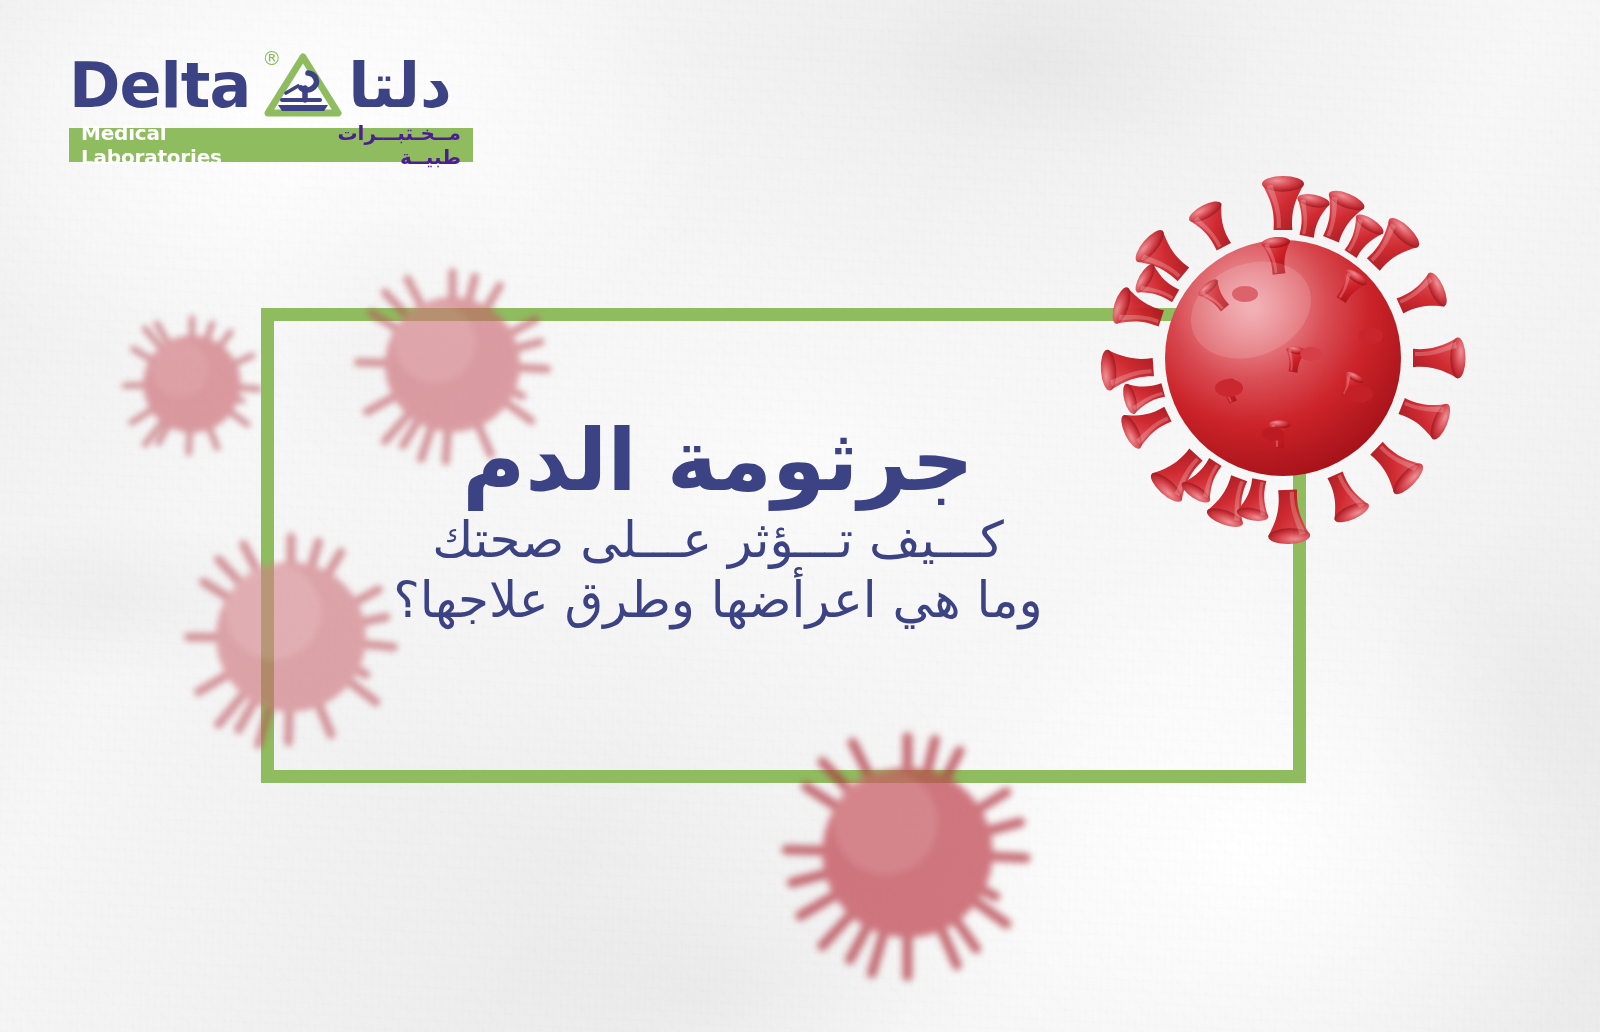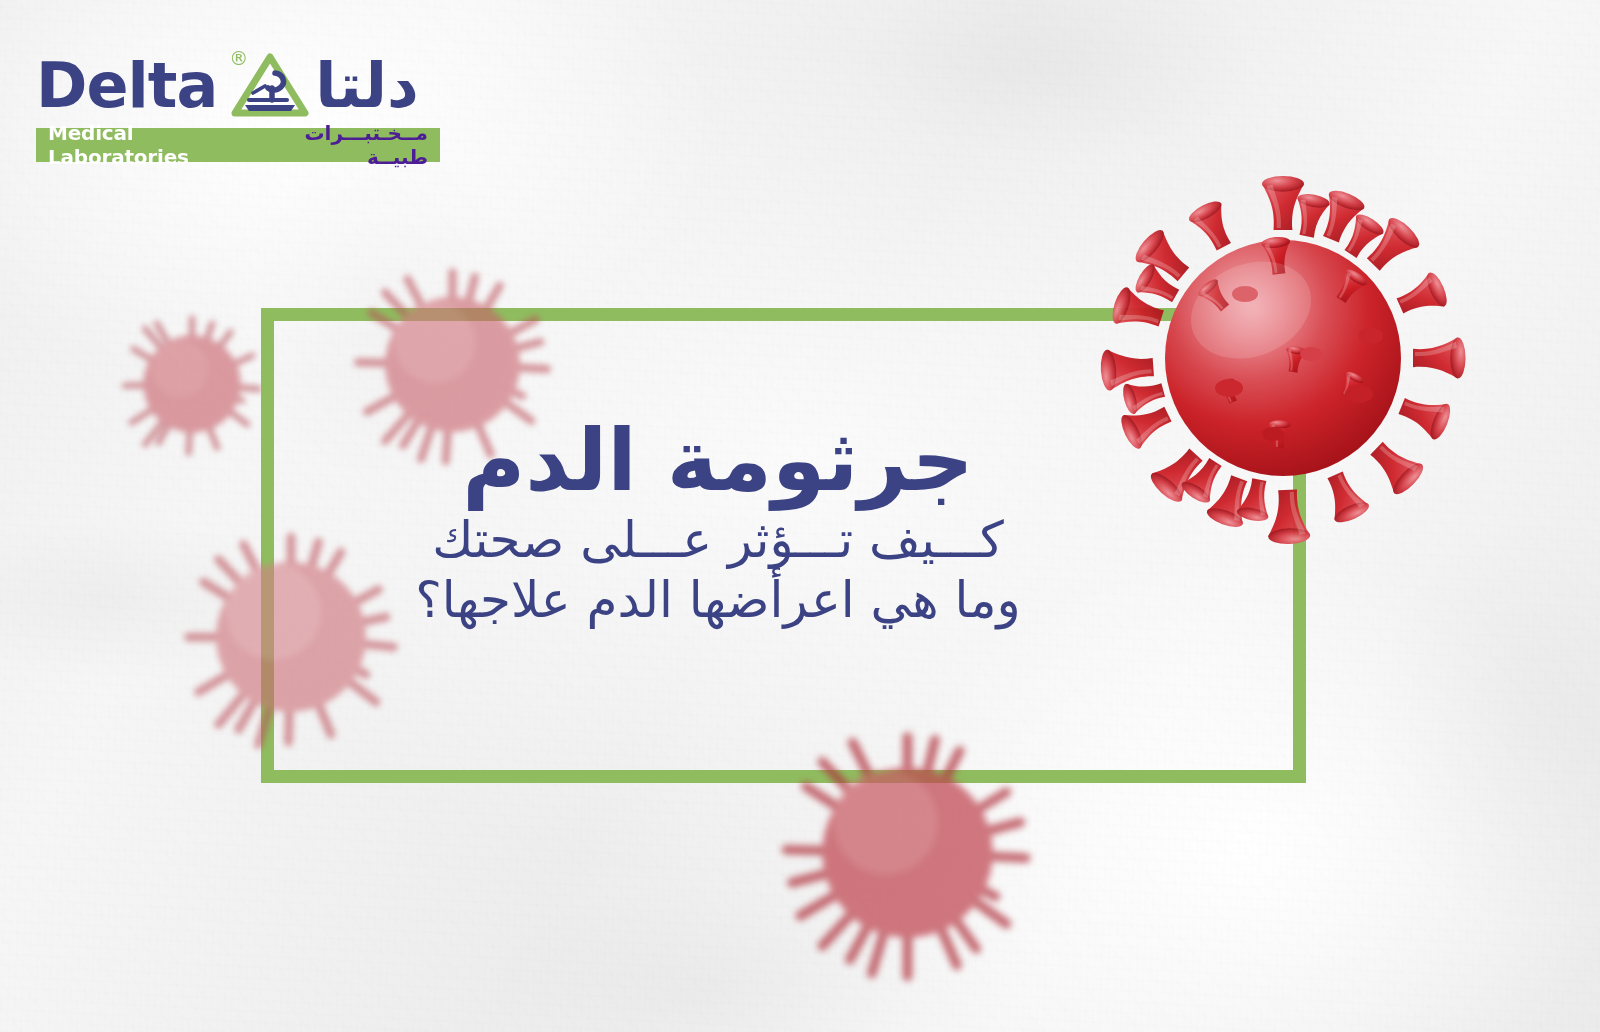--- a/index.html
+++ b/index.html
@@ -31,21 +31,21 @@
     position:absolute;inset:0;pointer-events:none;
     background:
       radial-gradient(ellipse 260px 120px at 7% 58%, rgba(0,0,0,.030) 0%, rgba(0,0,0,0) 70%),
       radial-gradient(ellipse 320px 160px at 44% 96%, rgba(0,0,0,.028) 0%, rgba(0,0,0,0) 70%),
       radial-gradient(ellipse 240px 300px at 96% 70%, rgba(0,0,0,.025) 0%, rgba(0,0,0,0) 72%),
       radial-gradient(ellipse 300px 140px at 66% 6%, rgba(0,0,0,.022) 0%, rgba(0,0,0,0) 70%),
       radial-gradient(ellipse 200px 260px at 24% 30%, rgba(0,0,0,.018) 0%, rgba(0,0,0,0) 72%);
   }
 
   
-  .logo{position:absolute;left:36px;top:50px;width:420px;}
+  .logo{position:absolute;left:69px;top:50px;width:420px;}
   .logo-top{display:flex;align-items:center;height:72px;}
   .logo-wordmark{
     font-family:"DejaVu Sans","Liberation Sans",sans-serif;
     font-weight:bold;font-size:62px;line-height:62px;
     color:#3c4384;letter-spacing:-1px;
   }
   .logo-mark{position:relative;width:78px;height:66px;margin:0 6px 0 14px;}
   .logo-mark svg{display:block;}
   .logo-reg{
     position:absolute;left:-2px;top:-4px;
@@ -337,16 +337,16 @@
 
     <div class="logo-bar">
       <span class="logo-bar-en">Medical Laboratories</span>
       <span class="logo-bar-ar">مــخـتبـــرات طبيــة</span>
     </div>
   </div>
 
   <div class="text-block">
     <p class="headline">جرثومة الدم</p>
     <p class="subline">كـــيف تـــؤثر عـــلى صحتك</p>
-    <p class="subline subline-2">وما هي اعرأضها الدم علاجها؟</p>
+    <p class="subline subline-2">وما هي اعرأضها وطرق علاجها؟</p>
   </div>
 
 </div>
 
 </body></html>

